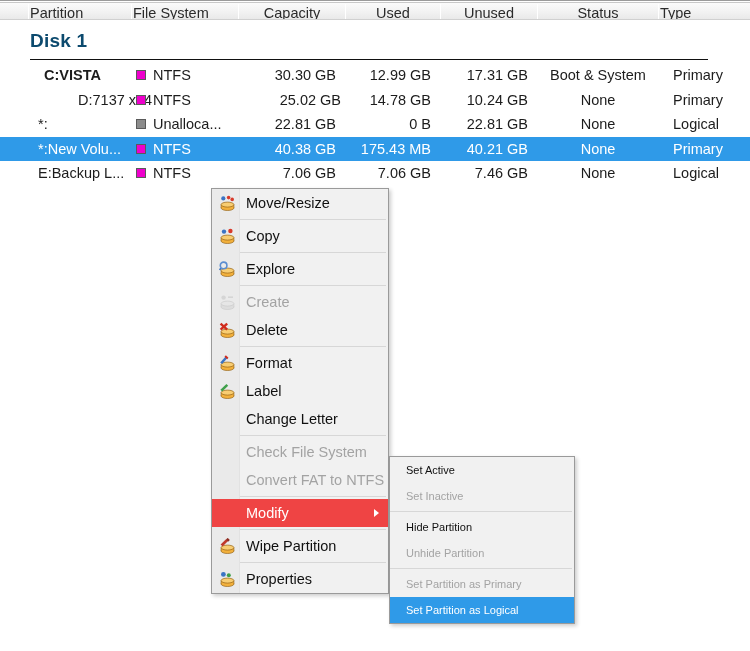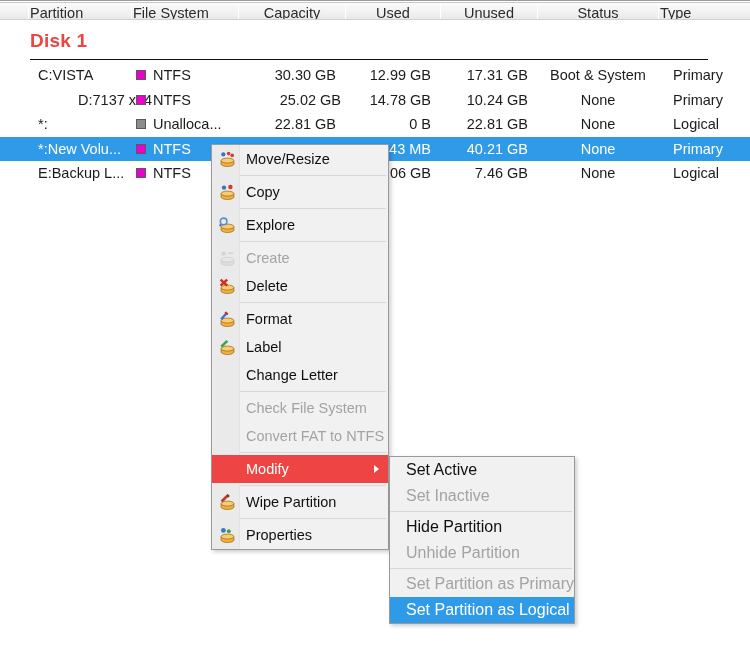--- a/index.html
+++ b/index.html
@@ -55,21 +55,21 @@
   .table-body {
     position: absolute; left: 0; top: 20px; width: 750px; height: 631px;
     background: #ffffff;
   }
 
   .disk-title {
     position: absolute;
     left: 30px; top: 10px;
     font-size: 19px;
     font-weight: bold;
-    color: #ef4444;
+    color: #0c4a6e;
     letter-spacing: 0.2px;
   }
   .disk-rule {
     position: absolute;
     left: 30px; top: 39px;
     width: 678px; height: 1px;
     background: #111111;
   }
 
   .row {
@@ -98,20 +98,21 @@
     width: 10px; height: 10px;
     border: 1px solid #5a5a5a;
   }
 
   
   .menu {
     position: absolute;
     background: #f1f1f1;
     border: 1px solid #9a9a9a;
     box-shadow: 2px 2px 4px rgba(0,0,0,0.20);
+    margin-top: 44px;
   }
   .menu-inner { position: relative; background: #f1f1f1; }
   .menu .gutter {
     position: absolute; left: 0; top: 0; bottom: 0;
     width: 28px;
     background: #eaeaea;
     border-right: 1px solid #e2e2e2;
   }
   .mi {
     position: relative;
@@ -151,21 +152,21 @@
     position: absolute;
     background: #f1f1f1;
     border: 1px solid #9a9a9a;
     box-shadow: 2px 2px 4px rgba(0,0,0,0.20);
   }
   .submenu .smi {
     position: relative;
     height: 26px;
     display: flex;
     align-items: center;
-    font-size: 16px;
+    font-size: 11px;
     color: #101010;
     padding-left: 16px;
     white-space: nowrap;
   }
   .submenu .smi.disabled { color: #a3a3a3; }
   .submenu .smi.highlight { background: #2f9ae8; color: #ffffff; }
 
   svg { display: block; }
 </style>
 </head>
@@ -191,21 +192,21 @@
       <div class="th center" style="left: 442px; width: 94px;">Unused</div>
       <div class="th center" style="left: 539px; width: 118px;">Status</div>
       <div class="th left" style="left: 660px; width: 90px;">Type</div>
     </div>
 
   <div class="table-body">
     <div class="disk-title">Disk 1</div>
     <div class="disk-rule"></div>
     <div id="rows-host">
         <div class="row" style="top: 43px;">
-          <div class="cell left part" style="left: 38px; width: 100px;">C:VISTA</div>
+          <div class="cell left part" style="left: 44px; width: 100px; font-weight: bold;">C:VISTA</div>
           <div class="fs-swatch" style="left: 136px; background: rgb(238, 0, 204);"></div>
           <div class="cell left" style="left: 153px; width: 104px;">NTFS</div>
           <div class="cell right" style="left: 232px; width: 104px;">30.30 GB</div>
           <div class="cell right" style="left: 339px; width: 92px;">12.99 GB</div>
           <div class="cell right" style="left: 434px; width: 94px;">17.31 GB</div>
           <div class="cell center" style="left: 539px; width: 118px;">Boot &amp; System</div>
           <div class="cell left" style="left: 673px; width: 90px;">Primary</div>
         </div>
         <div class="row" style="top: 67.5px;">
           <div class="cell left part" style="left: 38px; width: 100px; margin-left: 40px;">D:7137 x64</div>

